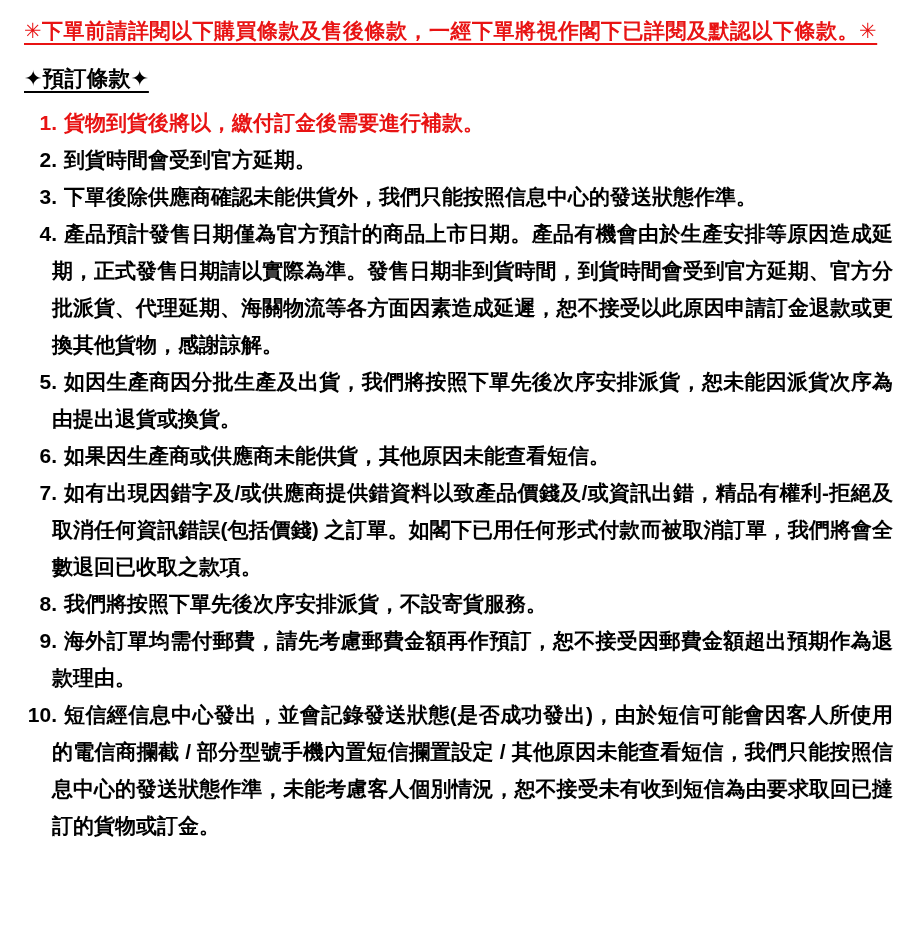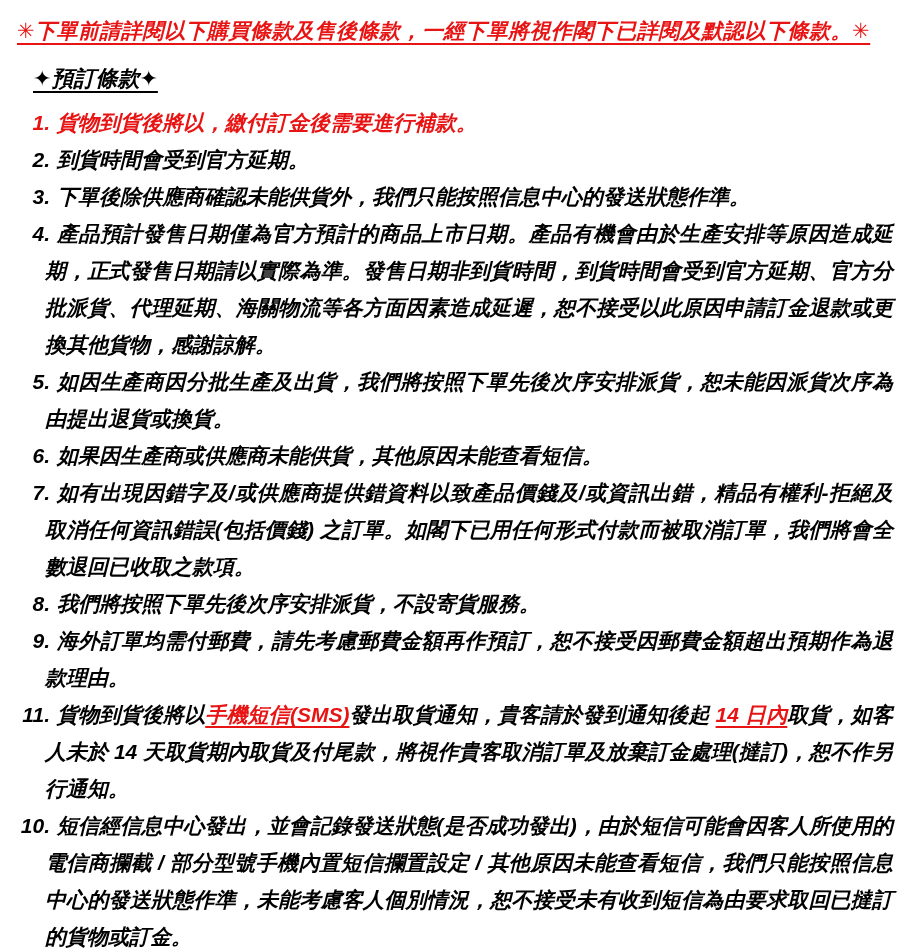--- a/index.html
+++ b/index.html
@@ -13,35 +13,34 @@
     background:#ffffff;
     overflow:hidden;
     font-family:"Liberation Sans","DejaVu Sans",sans-serif;
     font-weight:700;
     color:var(--ink);
     -webkit-font-smoothing:antialiased;
   }
   .doc{
     box-sizing:border-box;
     width:913px;height:708px;
-    padding:12px 20px 8px 17px;
-    font-style:italic;
+    padding:12px 20px 8px 24px;
   }
   .banner{
     color:var(--red);
     font-size:21px;
     line-height:37px;
     text-decoration:underline;
     text-decoration-thickness:2px;
     text-underline-offset:5px;
     letter-spacing:0.5px;
     white-space:nowrap;
   }
   .section-title{
-    margin:11px 0 0 16px;
+    margin:11px 0 0 0;
     font-size:22px;
     line-height:37px;
     font-weight:700;
     text-decoration:underline;
     text-decoration-thickness:2px;
     text-underline-offset:5px;
     display:inline-block;
     text-align:right;
   }
   .list{
@@ -113,21 +112,17 @@
       </div>
       <div class="item">
         <span class="num">8.</span>
         <span class="txt"><span>我們將按照下單先後次序安排派貨，不設寄貨服務。</span></span>
       </div>
       <div class="item">
         <span class="num">9.</span>
         <span class="txt"><span>海外訂單均需付郵費，請先考慮郵費金額再作預訂，恕不接受因郵費金額超出預期作為退款理由。</span></span>
       </div>
       <div class="item">
-        <span class="num">11.</span>
-        <span class="txt"><span>貨物到貨後將以</span><span class="red-underline">手機短信(SMS)</span><span>發出取貨通知，貴客請於發到通知後起 </span><span class="red-underline">14 日內</span><span>取貨，如客人未於 14 天取貨期內取貨及付尾款，將視作貴客取消訂單及放棄訂金處理(撻訂)，恕不作另行通知。</span></span>
-      </div>
-      <div class="item">
         <span class="num">10.</span>
         <span class="txt"><span>短信經信息中心發出，並會記錄發送狀態(是否成功發出)，由於短信可能會因客人所使用的電信商攔截 / 部分型號手機內置短信攔置設定 / 其他原因未能查看短信，我們只能按照信息中心的發送狀態作準，未能考慮客人個別情況，恕不接受未有收到短信為由要求取回已撻訂的貨物或訂金。</span></span>
       </div>
     </div>
 </div>
 
 </body></html>

